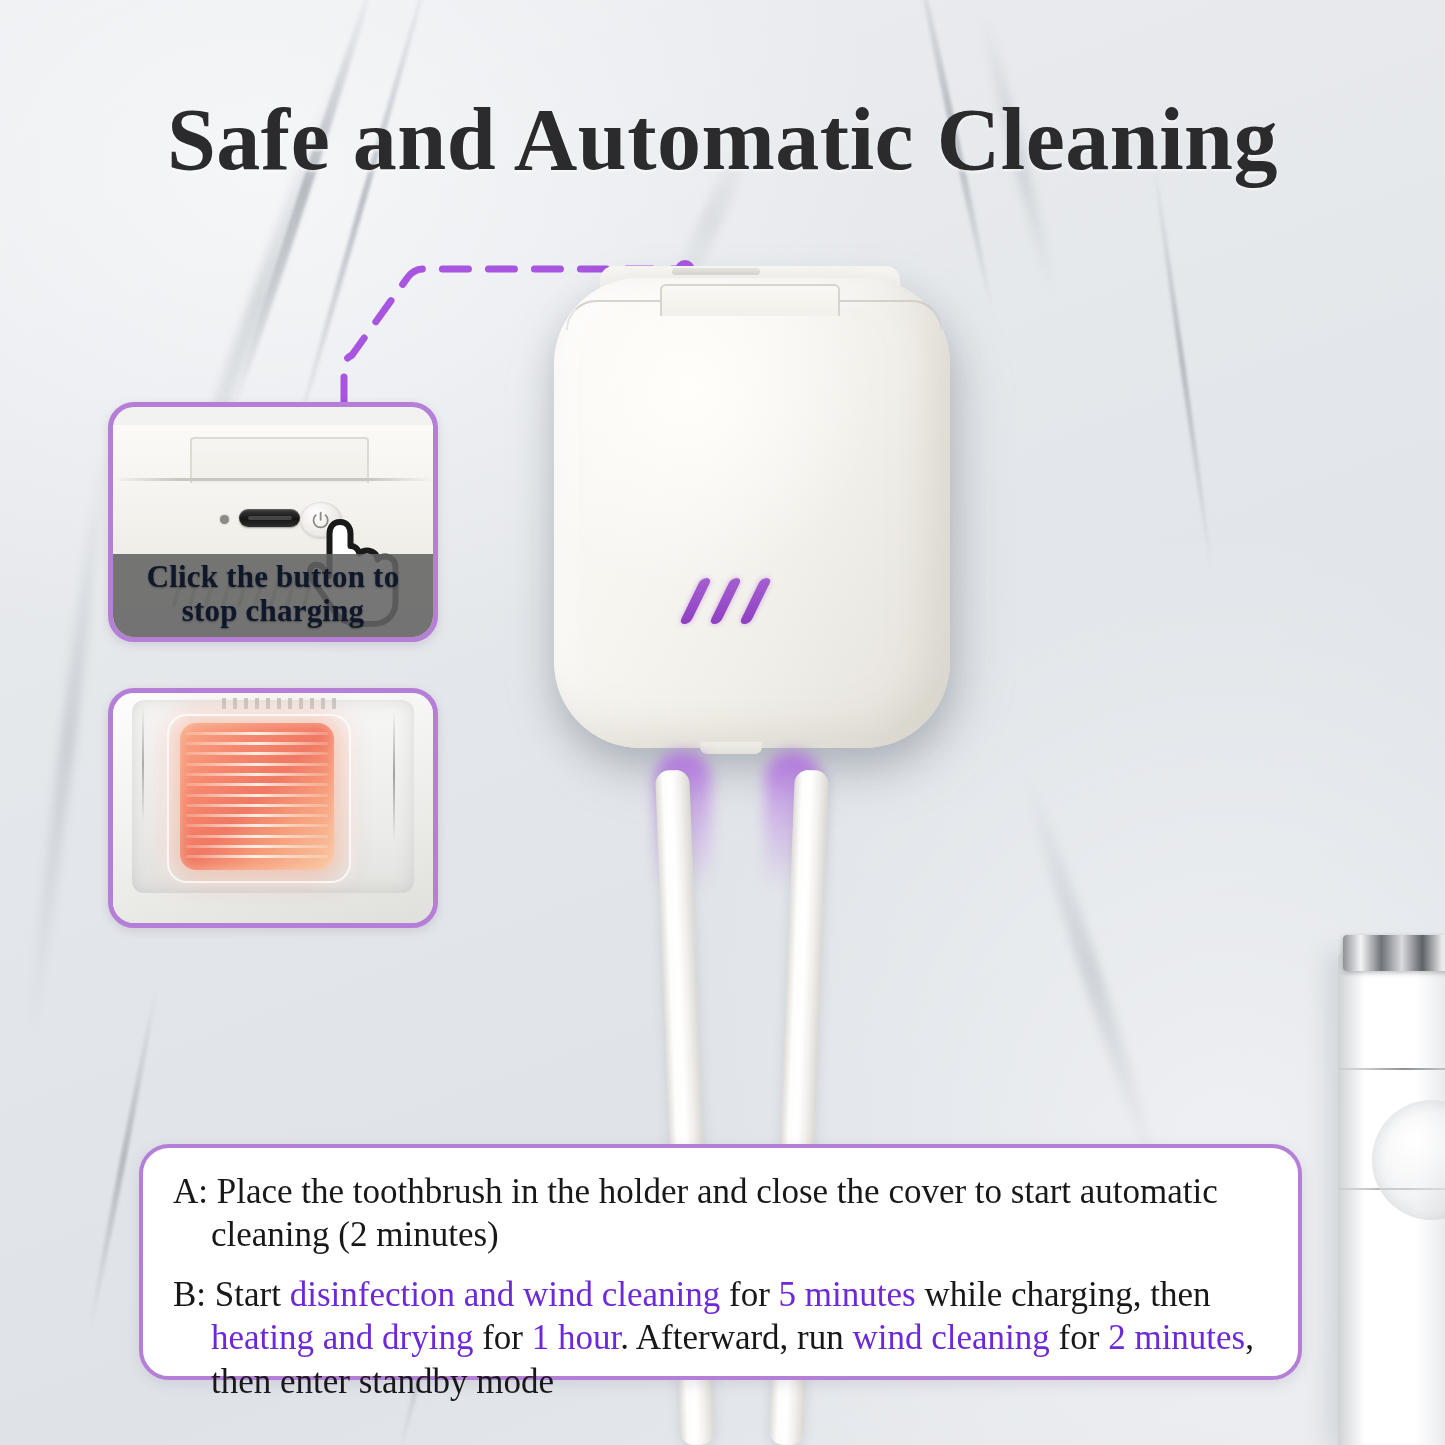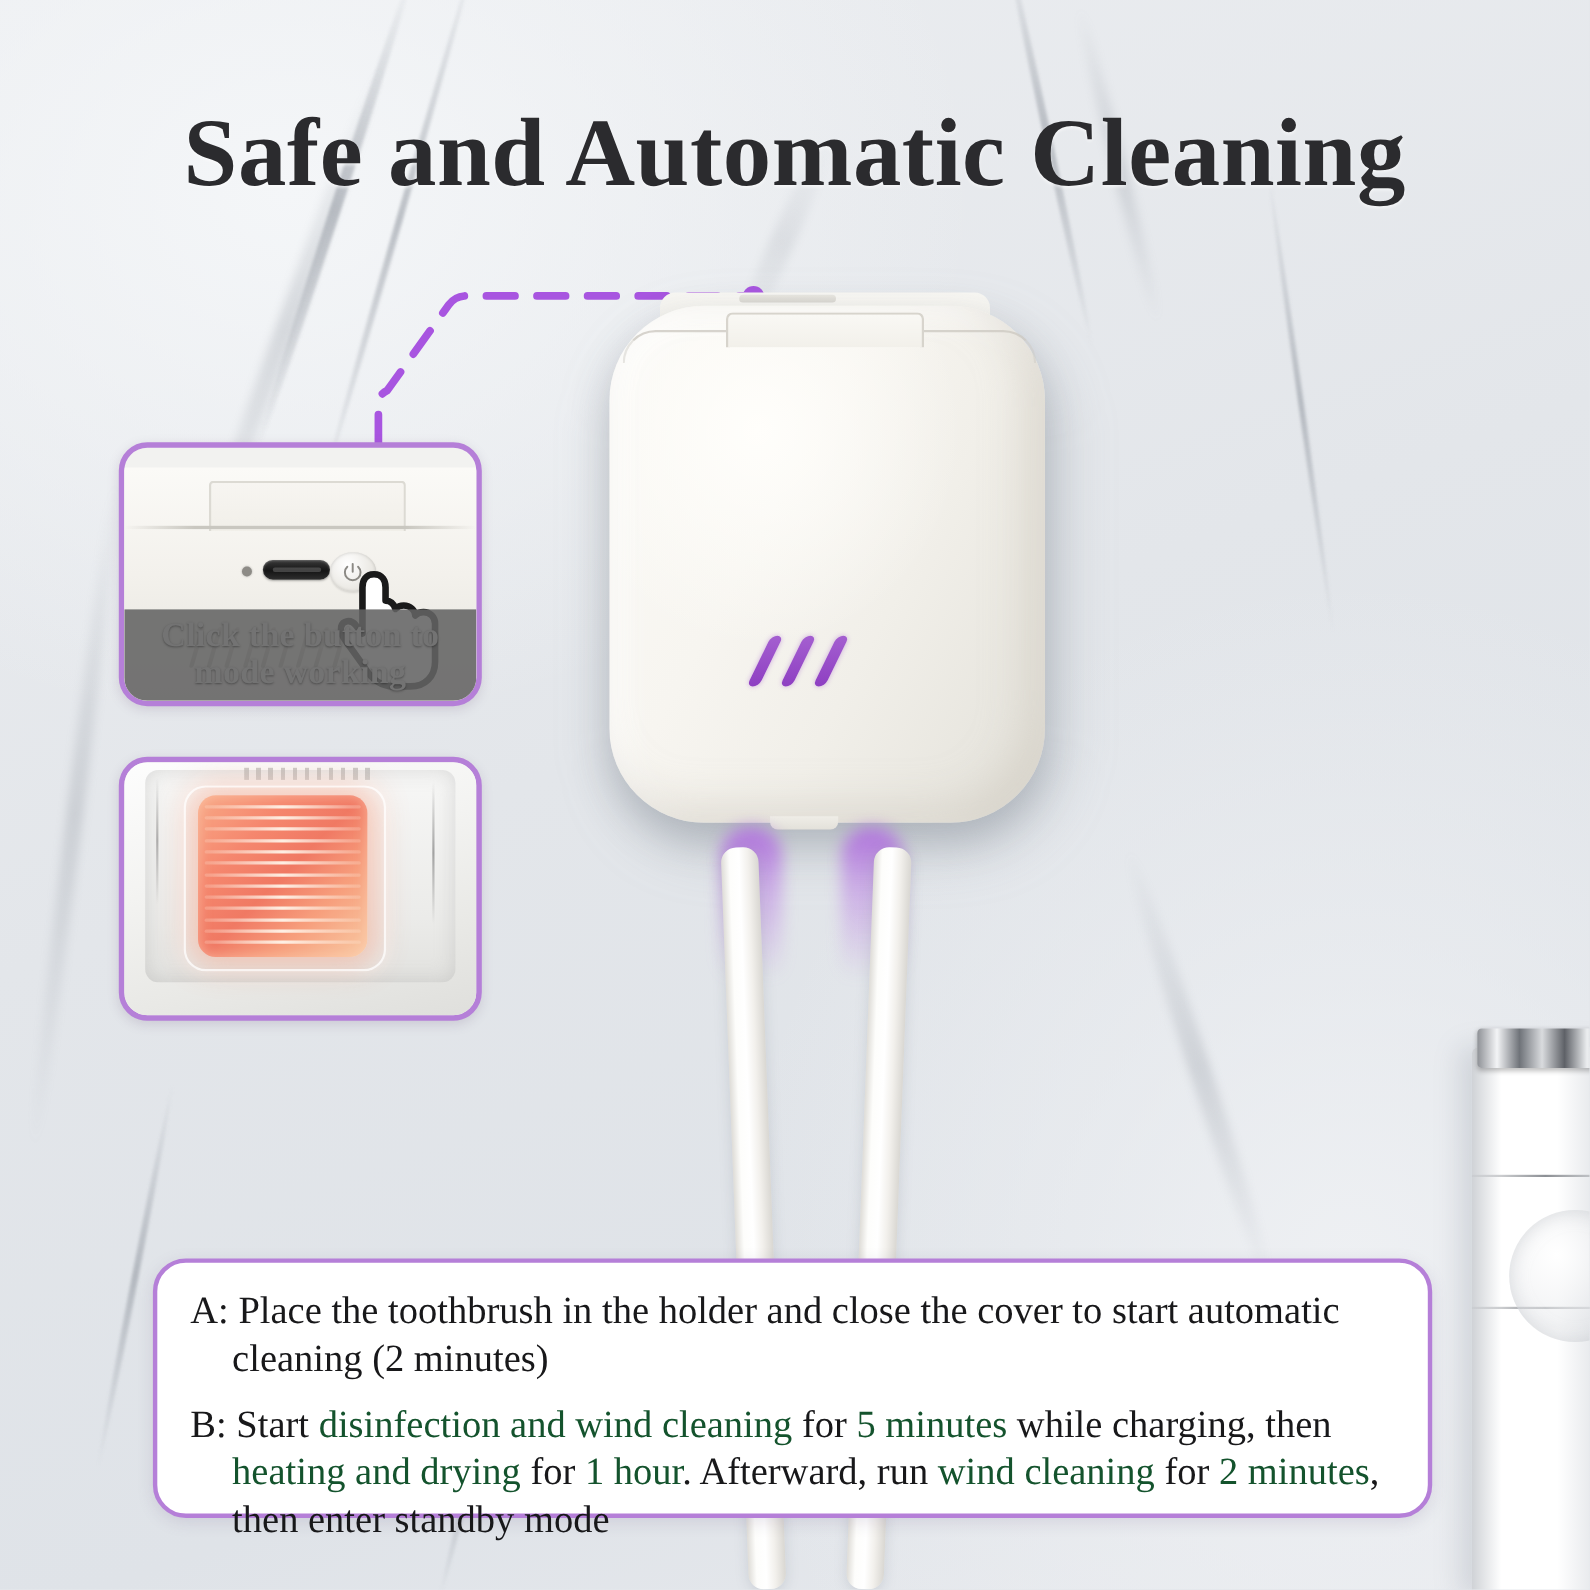--- a/index.html
+++ b/index.html
@@ -56,21 +56,21 @@
     border-radius:26px;
     overflow:hidden;
     background:#f2f2f0;
     box-shadow:0 3px 10px rgba(110,90,130,0.18);
   }
   .callout .photo { position:absolute; inset:0; }
   .caption {
     position:absolute;
     left:0; right:0; bottom:0;
     background:rgba(99,99,99,0.88);
-    color:#737373;
+    color:#0f172a;
     text-align:center;
     font-family:"Liberation Serif", serif;
     font-weight:700;
     font-size:31px;
     line-height:1.08;
     padding:6px 4px 10px 4px;
     letter-spacing:0.2px;
     text-shadow:0 1px 2px rgba(0,0,0,0.35);
   }
 
@@ -268,21 +268,21 @@
     padding:22px 30px 18px 30px;
   }
   .para{
     font-family:"Liberation Serif", serif;
     font-size:35px;
     line-height:1.24;
     color:#18181a;
     margin:0;
   }
   .para + .para{ margin-top:16px; }
-  .hl{ color:#14532d; }
+  .hl{ color:#6d28d9; }
   .para.b{ text-indent:0; padding-left:38px; text-indent:-38px; }
   .para.a{ padding-left:38px; text-indent:-38px; }
 </style>
 </head>
 <body>
 
 <div id="stage">
 
   <div class="bg">
     <div class="vein" style="left:300px;top:-40px;width:10px;height:460px;transform:rotate(18deg);"></div>
@@ -358,21 +358,21 @@
         <svg viewBox="0 0 64 80">
           <path d="M22 6 C17 6 15 10 15 14 L15 42 L11 37 C8 33 3 34 2 38 C1 41 3 44 6 48
                    L16 62 C20 69 26 74 34 74 L44 74 C53 74 59 68 59 59 L59 36
                    C59 32 56 29 52 29 C50 29 48 30 47 31 C47 28 44 25 40 25
                    C38 25 36 26 35 27 C34 24 32 22 29 22 L29 14 C29 10 27 6 22 6 Z" fill="#ffffff" stroke="#1a1a1a" stroke-width="4" stroke-linejoin="round"></path>
         </svg>
       </div>
     </div>
     <div class="caption">
       <div>Click the button to</div>
-      <div>mode working</div>
+      <div>stop charging</div>
     </div>
   </div>
 
   <div class="callout" style="left:108px;top:688px;width:320px;height:230px;">
     <div class="photo">
       <div class="c2-body"></div>
       <div class="c2-innerwell"></div>
       <div class="c2-dots"></div>
       <div class="c2-seamL"></div>
       <div class="c2-seamR"></div>

